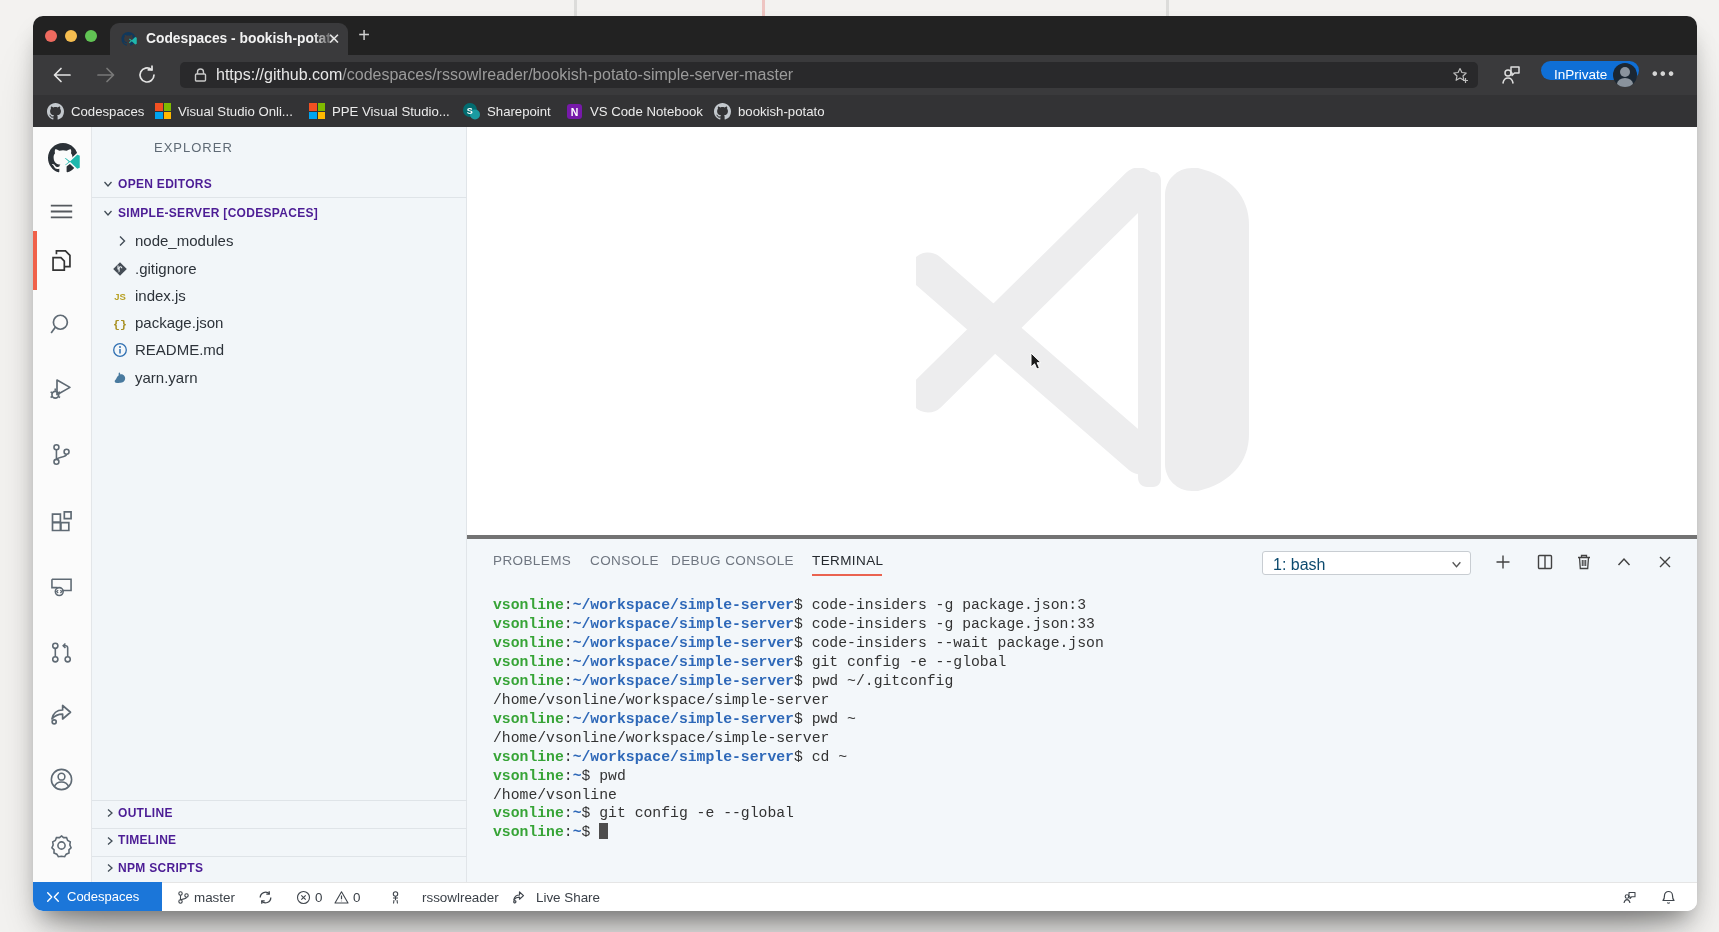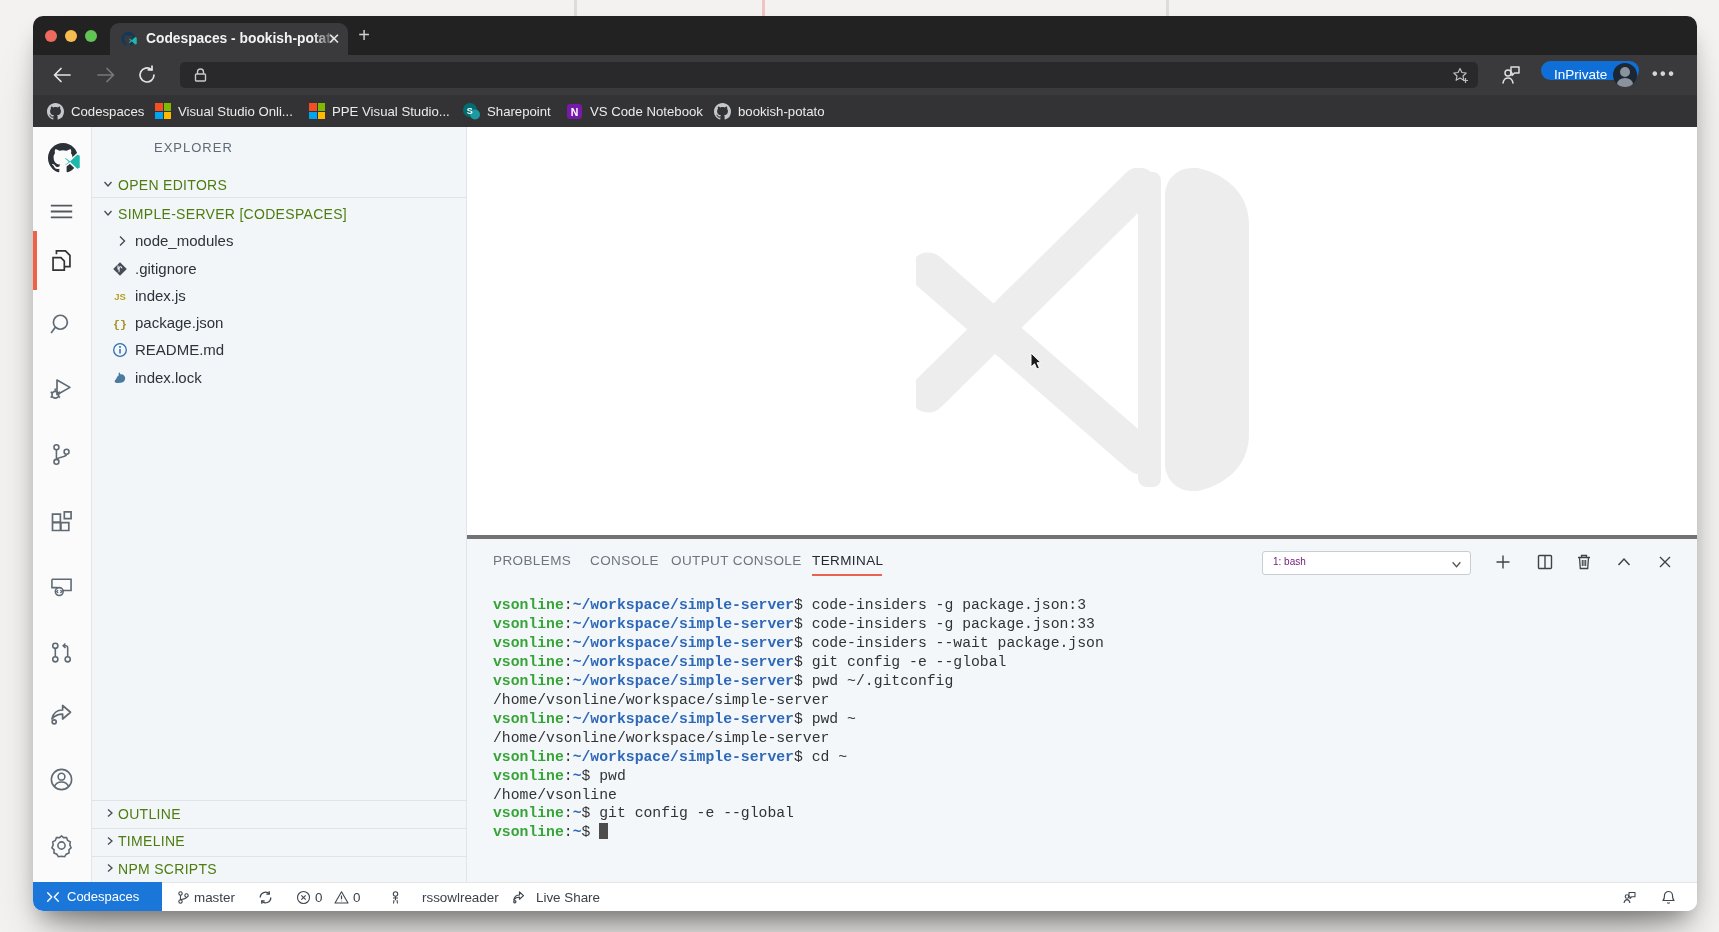--- a/index.html
+++ b/index.html
@@ -31,34 +31,34 @@
 
 #bookmarks { position:relative; height:32px; background:#333335; }
 .bm { position:absolute; top:0; height:32px; display:flex; align-items:center; gap:7px; color:#ebebeb; font-size:13.2px; white-space:nowrap; }
 .msq { width:16px; height:16px; display:grid; grid-template-columns:7.5px 7.5px; grid-template-rows:7.5px 7.5px; gap:1px; }
 
 #content { position:relative; height:755px; background:#fff; display:flex; }
 #activitybar { position:relative; width:59px; background:#fbfbfb; border-right:1px solid #e3e6e9; }
 .abico { position:absolute; left:15px; width:27px; height:27px; }
 #activebar { position:absolute; left:0; top:104px; width:3.5px; height:59px; background:#f0614a; }
 #sidebar { position:relative; width:375px; background:#f2f6f9; border-right:1px solid #e1e5e9; font-size:15px; color:#2d333a; }
-.sechead { position:absolute; left:26px; font-size:14px; font-weight:400; color:#4d7c0f; letter-spacing:.3px; }
+.sechead { position:absolute; left:26px; font-size:12px; font-weight:700; color:#4c1d95; letter-spacing:.3px; }
 .chev { position:absolute; width:10px; height:10px; }
 .sep { position:absolute; left:0; width:375px; height:1px; background:#dfe4e8; }
 .trow { position:absolute; left:43px; white-space:nowrap; }
 .ticon { position:absolute; width:16px; height:16px; }
 
 #main { position:relative; flex:1; }
 #editor { position:absolute; left:0; top:0; right:0; height:408px; background:#ffffff; }
 #panel { position:absolute; left:0; top:408px; right:0; height:347px; background:#f3f7fa; border-top:4px solid #737373; }
 .ptab { position:absolute; top:14px; font-size:13.5px; letter-spacing:.4px; color:#6f7680; white-space:nowrap;}
 .ptab.act { color:#24292e; }
 #punder { position:absolute; left:345px; top:35px; width:70px; height:2px; background:#ea6350; }
 #tdrop { position:absolute; left:795px; top:12px; width:209px; height:24px; background:#fff; border:1px solid #c8cdd2; border-radius:3px; }
-#tdrop span { position:absolute; left:10px; top:4px; font-size:10px; color:#701a75; }
+#tdrop span { position:absolute; left:10px; top:4px; font-size:16px; color:#0c4a6e; }
 .pico { position:absolute; top:14px; width:18px; height:18px; }
 #term { position:absolute; left:26px; top:57px; font-family:"Liberation Mono",monospace; font-size:14.75px; line-height:18.95px; color:#333333; white-space:pre; }
 #term .g { color:#37a437; font-weight:700; }
 #term .b { color:#2e68b8; font-weight:700; }
 #cursor { display:inline-block; width:9px; height:16px; background:#4d4d4d; vertical-align:-3px; }
 
 #statusbar { position:relative; height:29px; background:#ffffff; border-top:1px solid #e5e5e5; font-size:13.4px; color:#3b4148; }
 #csbadge { position:absolute; left:0; top:-1px; width:129px; height:30px; background:#1b76d9; color:#fff; }
 #csbadge span { position:absolute; left:34px; top:7px; font-size:13px; }
 .sbit { position:absolute; top:7px; white-space:nowrap; }
@@ -94,20 +94,21 @@
       </svg>
   <svg class="navico" style="left:102px" viewBox="0 0 24 24">
         <path d="M19 12a7 7 0 1 1-2.5-5.4" fill="none" stroke="#e4e4e4" stroke-width="1.7" stroke-linecap="round"></path>
         <path d="M17 2.5v4.4h-4.4" fill="none" stroke="#e4e4e4" stroke-width="1.7"></path>
       </svg>
   <div id="urlfield">
     <svg style="position:absolute;left:13px;top:5px" width="15" height="16" viewBox="0 0 15 16">
           <rect x="2.5" y="7" width="10" height="7" rx="1" fill="none" stroke="#c9c9c9" stroke-width="1.4"></rect>
           <path d="M4.5 7V5a3 3 0 0 1 6 0v2" fill="none" stroke="#c9c9c9" stroke-width="1.4"></path>
         </svg>
+    <div id="urltext"><b>https://github.com</b>/codespaces/rssowlreader/bookish-potato-simple-server-master</div>
     <svg style="position:absolute;left:1272px;top:5px" width="17" height="17" viewBox="0 0 17 17">
           <path d="m8 1.5 1.9 4 4.3.5-3.2 3 .9 4.3L8 11.1l-3.9 2.2.9-4.3-3.2-3 4.3-.5z" fill="none" stroke="#bdbdbd" stroke-width="1.2" stroke-linejoin="round"></path>
           <path d="M13.5 11v5M11 13.5h5" stroke="#bdbdbd" stroke-width="1.2"></path>
         </svg>
   </div>
   <svg class="navico" style="left:1466px" viewBox="0 0 24 24">
         <g fill="none" stroke="#dedede" stroke-width="1.5">
           <circle cx="9" cy="10" r="3"></circle>
           <path d="M4 20c.6-3.4 2.6-5 5-5s4.4 1.6 5 5" stroke-linecap="round"></path>
           <path d="M12 4h8v6h-4.5L13 12.5V10h-1z" stroke-linejoin="round"></path>
@@ -263,21 +264,21 @@
     <div class="trow" style="top:187px;">package.json</div>
     <svg class="ticon" style="left:20px;top:215px" viewBox="0 0 16 16">
           <circle cx="8" cy="8" r="6.3" fill="none" stroke="#2f6fb2" stroke-width="1.3"></circle>
           <circle cx="8" cy="4.9" r="1" fill="#2f6fb2"></circle>
           <path d="M8 7v4.5" stroke="#2f6fb2" stroke-width="1.5"></path>
         </svg>
     <div class="trow" style="top:214px;">README.md</div>
     <svg class="ticon" style="left:20px;top:243px" viewBox="0 0 16 16">
           <path d="M5 13c-1.5 0-2.5-.8-2.3-2 .1-.8 1-1.2 1.4-2C4.7 7.7 5.4 6 6.8 5.2c-.4-.8-.3-1.7.1-2.4.2-.3.6-.3.8 0 .3.4.6 1 .6 1.6 1.6-.3 3.2.2 4.1 1.5.9 1.2 1 2.9.3 4.3-.5 1.1-1.6 1.9-2.9 2.3-1 .3-2.3.5-4.8.5z" fill="#497a9f"></path>
         </svg>
-    <div class="trow" style="top:242px;">index.lock</div>
+    <div class="trow" style="top:242px;">yarn.yarn</div>
     <div class="sep" style="top:673px;"></div>
     <svg class="chev" style="left:13px;top:681px" viewBox="0 0 10 10">
           <path d="m3 1.5 4 3.5-4 3.5" fill="none" stroke="#424d57" stroke-width="1.3"></path>
         </svg>
     <div class="sechead" style="top:679px;">OUTLINE</div>
     <div class="sep" style="top:701px;"></div>
     <svg class="chev" style="left:13px;top:709px" viewBox="0 0 10 10">
           <path d="m3 1.5 4 3.5-4 3.5" fill="none" stroke="#424d57" stroke-width="1.3"></path>
         </svg>
     <div class="sechead" style="top:706px;">TIMELINE</div>
@@ -301,21 +302,21 @@
   </g>
 </svg>
 <svg style="position:absolute;left:563px;top:225px" width="14" height="20" viewBox="0 0 14 20">
             <path d="M1 1v14l3.6-3.2L6.8 17l2.6-1.1-2.3-5.2H11z" fill="#1b1b1b" stroke="#fff" stroke-width="1"></path>
           </svg>
 
     </div>
     <div id="panel">
       <div class="ptab" style="left:26px;">PROBLEMS</div>
       <div class="ptab" style="left:123px;">CONSOLE</div>
-      <div class="ptab" style="left:204px;">OUTPUT CONSOLE</div>
+      <div class="ptab" style="left:204px;">DEBUG CONSOLE</div>
       <div class="ptab act" style="left:345px;">TERMINAL</div>
       <div id="punder"></div>
       <div id="tdrop">
             <span>1: bash</span>
         <svg style="position:absolute;right:8px;top:7px" width="11" height="11" viewBox="0 0 10 10">
               <path d="m1.5 3 3.5 4 3.5-4" fill="none" stroke="#555" stroke-width="1.2"></path>
             </svg>
       </div>
       <svg class="pico" style="left:1027px" viewBox="0 0 18 18">
             <path d="M9 2.5v13M2.5 9h13" stroke="#424242" stroke-width="1.4"></path>

